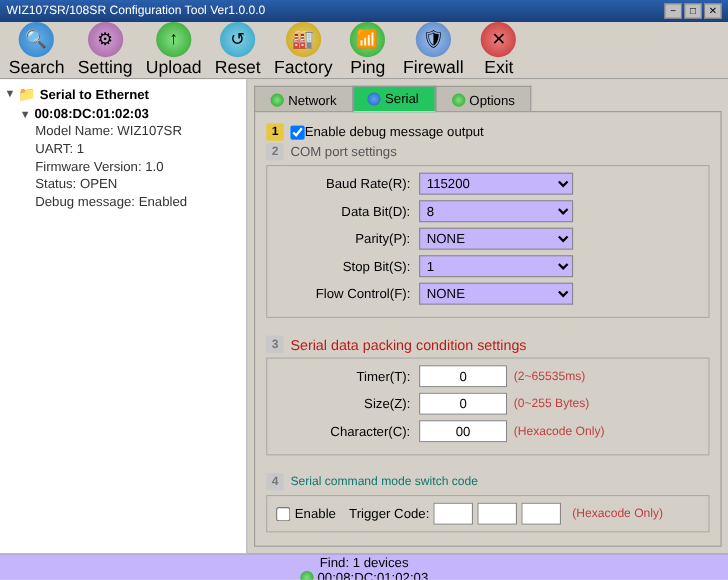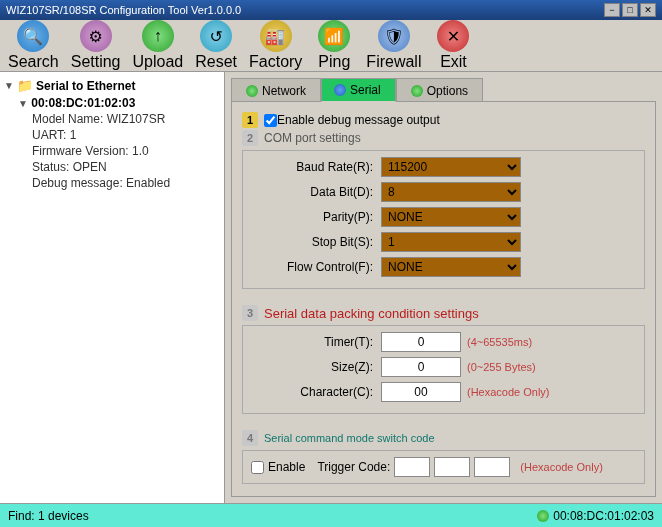--- a/index.html
+++ b/index.html
@@ -191,21 +191,21 @@
     .form-label {
       width: 130px;
       text-align: right;
       padding-right: 8px;
       font-size: 12px;
     }
     .form-select {
       width: 140px;
       height: 20px;
       border: 1px solid #888;
-      background: #a16207;
+      background: #c4b5fd;
       font-size: 12px;
       padding: 0 2px;
     }
     .form-input {
       width: 80px;
       height: 20px;
       border: 1px solid #888;
       background: white;
       font-size: 12px;
       padding: 0 4px;
@@ -229,27 +229,28 @@
       height: 20px;
       border: 1px solid #888;
       background: white;
       font-size: 12px;
       text-align: center;
     }
 
     
     #statusbar {
       height: 24px;
-      background: #5eead4;
+      background: #c4b5fd;
       border-top: 1px solid #999;
       display: flex;
       align-items: center;
       padding: 0 8px;
       justify-content: space-between;
       font-size: 12px;
+      flex-direction: column;
     }
     .status-left {
       display: flex;
       align-items: center;
       gap: 4px;
     }
     .status-right {
       display: flex;
       align-items: center;
       gap: 4px;
@@ -455,21 +456,21 @@
 
         <div style="margin-bottom:8px;">
           <div class="section2-inline">
             <div class="section-num" style="background:#c8c8c8;color:#777;">3</div>
             <span style="margin-left:6px;color:#b91c1c;font-size:13px;">Serial data packing condition settings</span>
           </div>
           <div class="packing-box">
             <div class="form-row">
               <span class="form-label">Timer(T):</span>
               <input type="text" class="form-input" value="0" style="">
-              <span class="hint-text">(4~65535ms)</span>
+              <span class="hint-text">(2~65535ms)</span>
             </div>
             <div class="form-row">
               <span class="form-label">Size(Z):</span>
               <input type="text" class="form-input" value="0" style="">
               <span class="hint-text">(0~255 Bytes)</span>
             </div>
             <div class="form-row">
               <span class="form-label">Character(C):</span>
               <input type="text" class="form-input" value="00" style="">
               <span class="hint-text">(Hexacode Only)</span>

